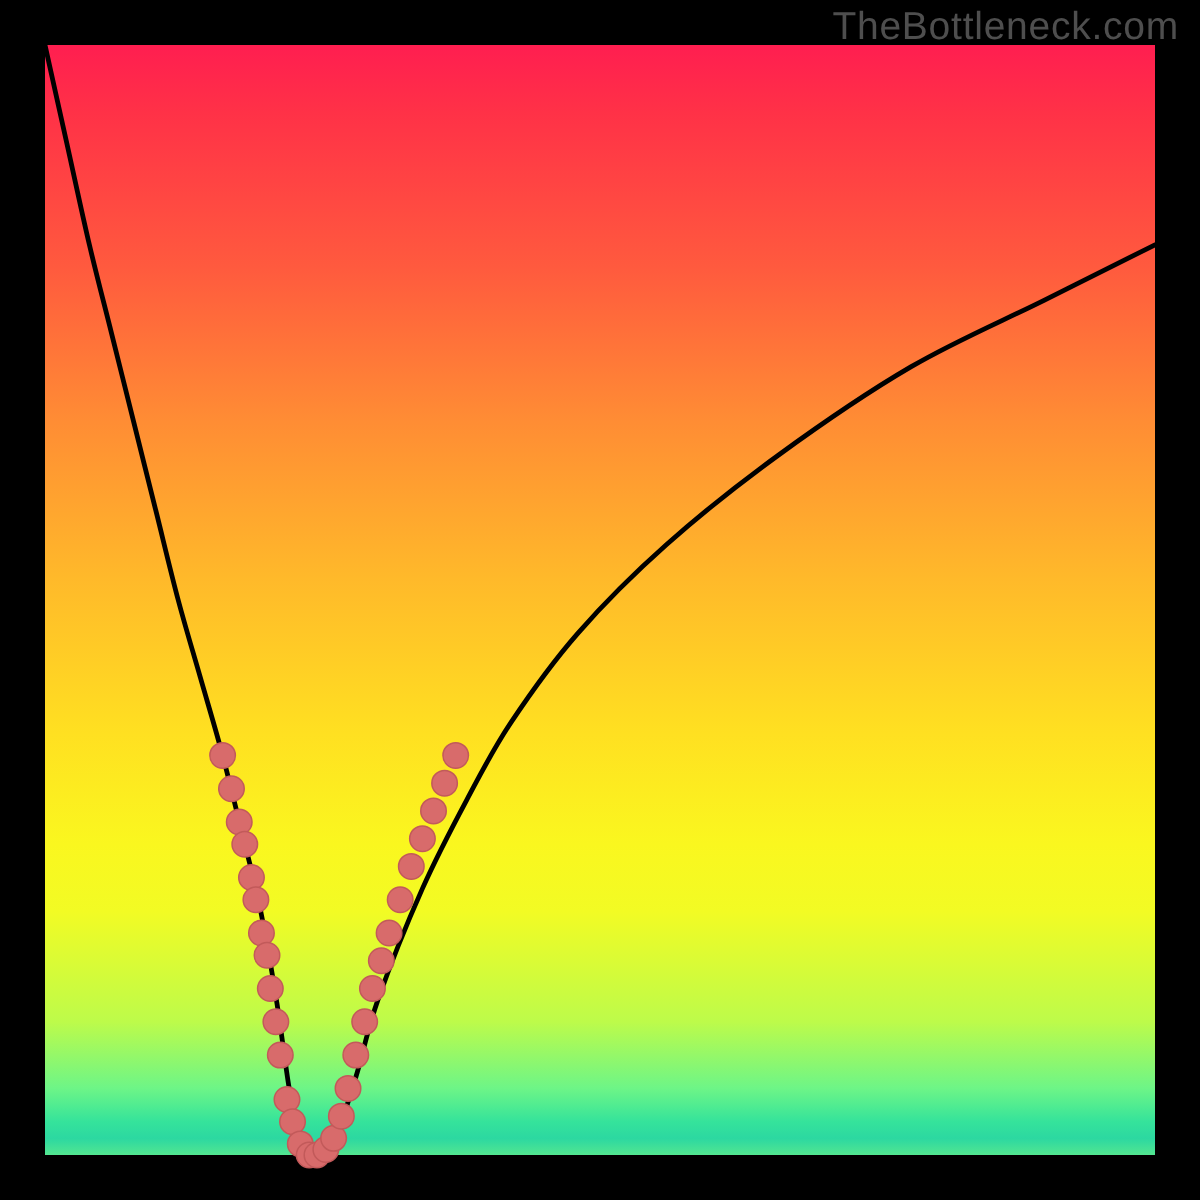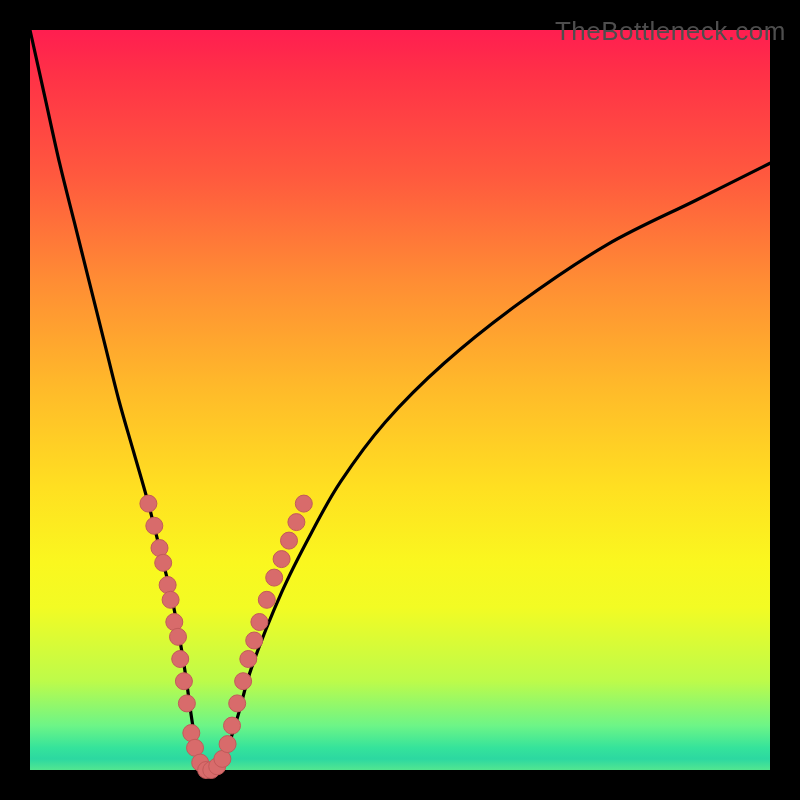--- a/index.html
+++ b/index.html
@@ -38,21 +38,21 @@
       #f2fb24 78%,
       #bdfb4a 88%,
       #6df587 94%,
       #35e39b 97%,
       #2cd8a1 98.5%,
       #53e690 100%
     );
   }
   .watermark {
     position: absolute;
-    top: 16px;
+    top: 2px;
     right: 14px;
     color: #4e4e4e;
     font-size: 26px;
     letter-spacing: 0.5px;
     font-weight: 500;
     user-select: none;
   }
   svg.curve {
     position: absolute;
     left: 0;

